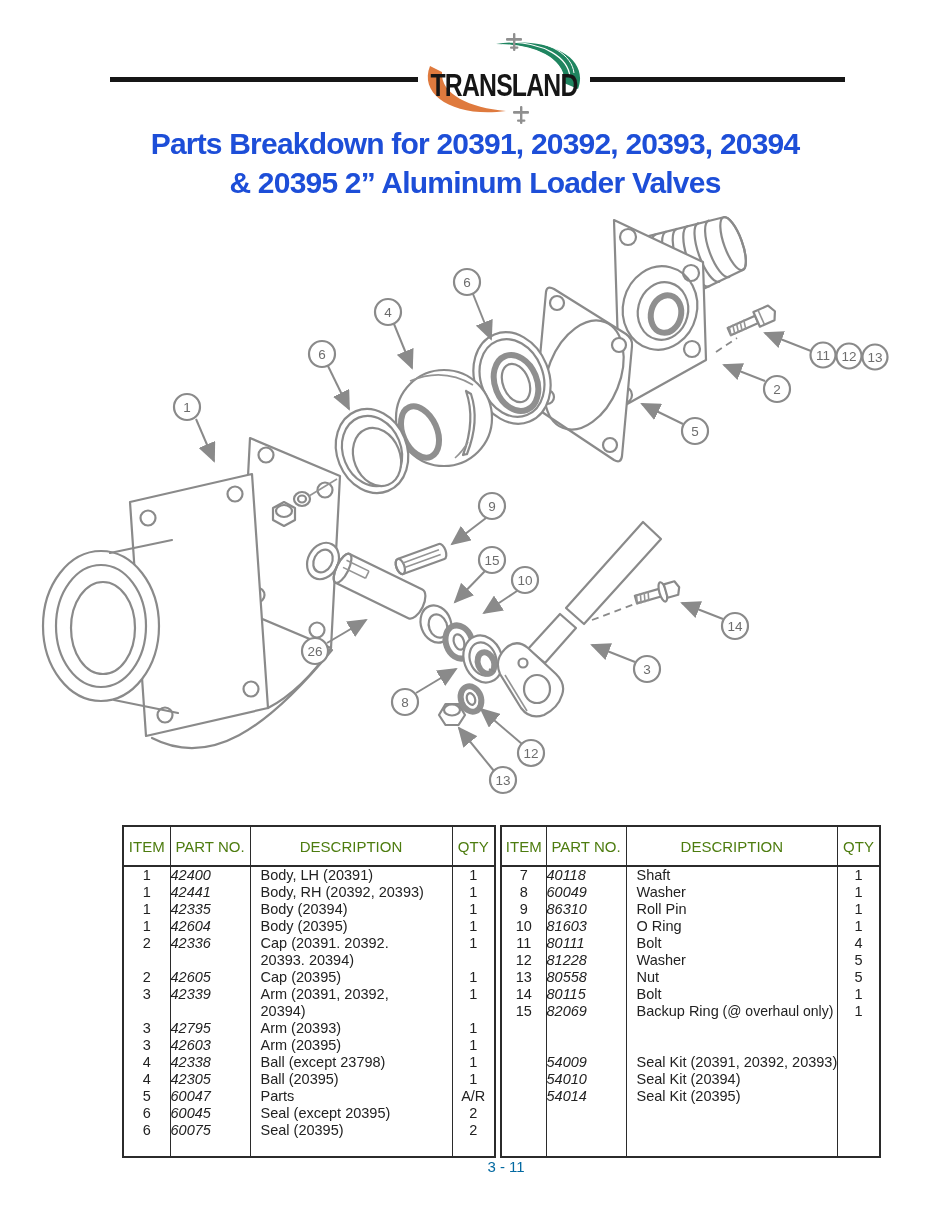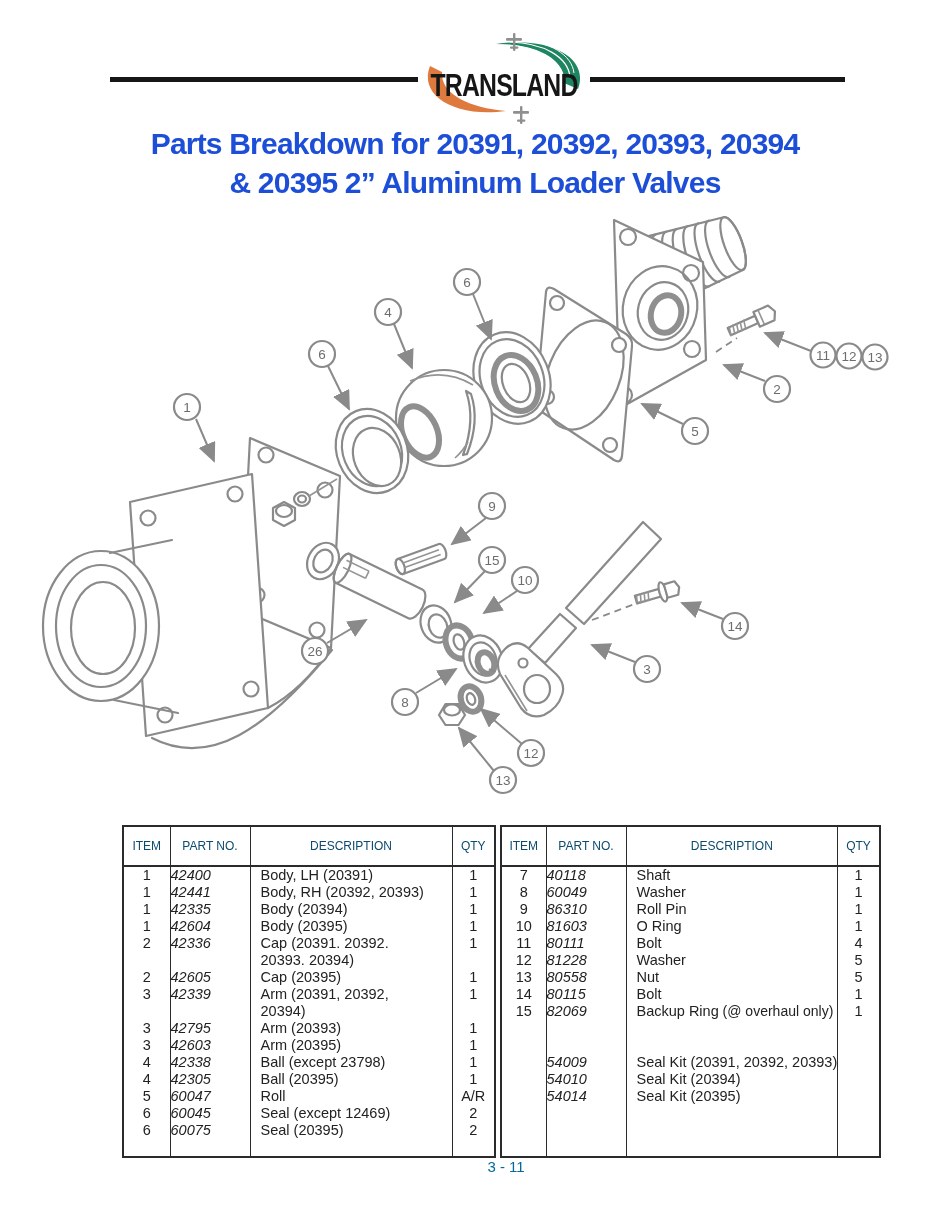--- a/index.html
+++ b/index.html
@@ -17,22 +17,22 @@
   .sf{stroke:#8a8a8a;stroke-width:2.2;fill:#ffffff;stroke-linecap:round;stroke-linejoin:round;}
   .thin{stroke:#949494;stroke-width:1.6;fill:none;}
   .thick{stroke:#8f8f8f;stroke-width:6;fill:#ffffff;}
   .co{fill:#ffffff;stroke:#8a8a8a;stroke-width:2.2;}
   .cot{fill:#6d6d6d;font-size:13.5px;font-family:"Liberation Sans",sans-serif;text-anchor:middle;}
   .ar{stroke:#8a8a8a;stroke-width:2;fill:none;}
   .dash{stroke:#8a8a8a;stroke-width:1.8;fill:none;stroke-dasharray:7 5;}
   
   #tables{position:absolute;left:122px;top:817px;width:768px;display:flex;gap:4px;}
   table.parts{border-collapse:collapse;table-layout:fixed;border:2.5px solid #2b2b2b;}
-  table.parts th{border-bottom:2px solid #2b2b2b;font-size:12px;font-weight:normal;
-                 color:#0c4a6e;height:38px;padding:0;}
+  table.parts th{border-bottom:2px solid #2b2b2b;font-size:15px;font-weight:normal;
+                 color:#4d7c0f;height:38px;padding:0;}
   table.parts td{font-size:14.5px;color:#222;height:17px;padding:0;line-height:17px;
                  white-space:nowrap;overflow:visible;}
   table.parts th+th, table.parts td+td{border-left:1.5px solid #2b2b2b;}
   .c-item,.c-qty{text-align:center;}
   .c-part{text-align:left;font-style:italic;}
   .c-desc{text-align:left;padding-left:10px !important;}
   .pad-row td{height:18px;}
   .small-note{font-size:14px;}
   #footer{position:absolute;left:122px;top:1150px;width:768px;text-align:center;
           font-size:15px;color:#0369a1;}
@@ -364,27 +364,27 @@
           </tr>
           <tr>
             <td class="c-item">4</td>
             <td class="c-part">42305</td>
             <td class="c-desc">Ball (20395)</td>
             <td class="c-qty">1</td>
           </tr>
           <tr>
             <td class="c-item">5</td>
             <td class="c-part">60047</td>
-            <td class="c-desc">Roll</td>
+            <td class="c-desc">Parts</td>
             <td class="c-qty">A/R</td>
           </tr>
           <tr>
             <td class="c-item">6</td>
             <td class="c-part">60045</td>
-            <td class="c-desc">Seal (except 12469)</td>
+            <td class="c-desc">Seal (except 20395)</td>
             <td class="c-qty">2</td>
           </tr>
           <tr>
             <td class="c-item">6</td>
             <td class="c-part">60075</td>
             <td class="c-desc">Seal (20395)</td>
             <td class="c-qty">2</td>
           </tr>
           <tr class="pad-row">
             <td></td>

